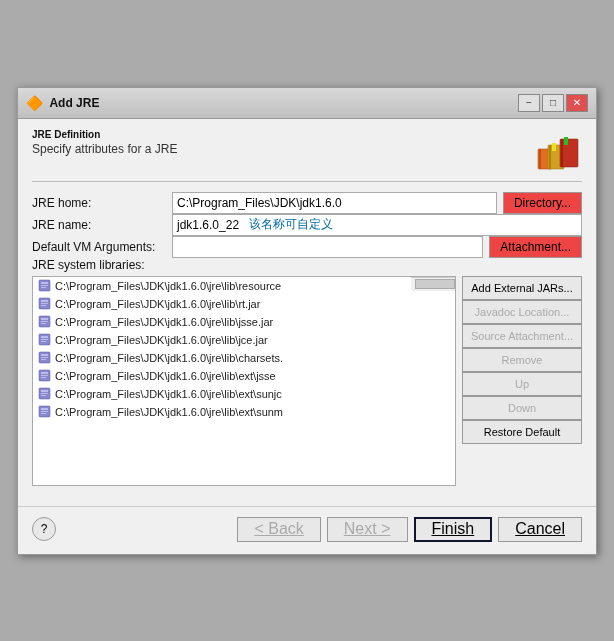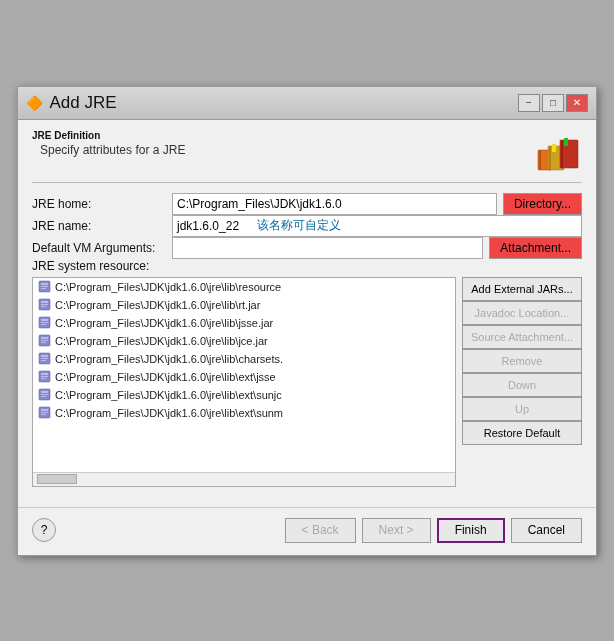--- a/index.html
+++ b/index.html
@@ -26,22 +26,22 @@
       align-items: center;
       justify-content: space-between;
       border-bottom: 1px solid #999;
     }
     .title-bar-left {
       display: flex;
       align-items: center;
       gap: 6px;
     }
     .title-bar-title {
-      font-size: 17px;
-      font-weight: normal;
+      font-size: 12px;
+      font-weight: bold;
       color: #111;
     }
     .title-bar-controls {
       display: flex;
       gap: 2px;
     }
     .tb-btn {
       width: 22px;
       height: 18px;
       background: #e0e0e0;
@@ -65,21 +65,20 @@
     }
     .header-text h2 {
       font-size: 10px;
       font-weight: bold;
       color: #111;
     }
     .header-text p {
       font-size: 12px;
       color: #333;
       margin-top: 2px;
-      margin-left: 8px;
     }
     .books-icon {
       width: 48px;
       height: 42px;
       position: relative;
     }
     .divider {
       border: none;
       border-top: 1px solid #bbb;
       margin-bottom: 10px;
@@ -102,21 +101,20 @@
       font-size: 12px;
       background: white;
     }
     .form-input.jre-name-row {
       display: flex;
       align-items: center;
       background: white;
       border: 1px solid #aaa;
       padding: 0 4px;
       height: 22px;
-      gap: 8px;
     }
     .jre-name-value {
       font-size: 12px;
     }
     .jre-name-hint {
       font-size: 12px;
       color: #0369a1;
       margin-left: 10px;
     }
     .form-button {
@@ -178,29 +176,30 @@
       align-items: center;
       padding: 10px 14px 12px;
       border-top: 1px solid #ccc;
       margin-top: 10px;
     }
     .nav-left { display: flex; align-items: center; }
     .nav-right { display: flex; gap: 6px; align-items: center; }
     .nav-btn {
       height: 25px;
       padding: 0 16px;
-      font-size: 12px;
+      font-size: 16px;
       background: #e8e8e8;
       border: 1px solid #999;
       cursor: pointer;
+      text-decoration: underline;
     }
     .nav-btn:disabled { color: #aaa; cursor: default; }
     .nav-btn.finish {
       background: #e8e8e8;
-      border: 2px solid #701a75;
+      border: 2px solid #0f172a;
       font-weight: normal;
     }
     .help-btn {
       width: 24px;
       height: 24px;
       border-radius: 50%;
       background: #e8e8e8;
       border: 1px solid #999;
       display: flex;
       align-items: center;
@@ -214,21 +213,20 @@
       background: #f0f0f0;
       border-top: 1px solid #ccc;
       display: flex;
       align-items: center;
     }
     .lib-list-wrapper {
       border: 1px solid #aaa;
       background: white;
       flex: 1;
       display: flex;
-      flex-direction: column;
       height: 210px;
     }
     .lib-list-inner {
       flex: 1;
       overflow: auto;
     }
   </style>
 </head>
 <body>
 
@@ -285,21 +283,21 @@
         <span class="jre-name-hint">该名称可自定义</span>
       </div>
     </div>
 
     <div class="form-row">
       <span class="form-label">Default VM Arguments:</span>
       <input type="text" class="form-input" value="" style="">
       <button class="form-button">Attachment...</button>
     </div>
 
-    <div class="section-label">JRE system resource:</div>
+    <div class="section-label">JRE system libraries:</div>
 
     <div class="libraries-area">
 
       <div class="lib-list-wrapper">
         <div class="lib-list-inner">
 
         <div class="lib-item">
               <span class="lib-icon">
       <svg width="13" height="13" viewBox="0 0 13 13">
         <rect x="1" y="1" width="11" height="11" rx="1" fill="#8888cc" stroke="#5555aa" stroke-width="0.5"></rect>
@@ -391,22 +389,22 @@
         <div class="horiz-scroll">
           <div style="width:40px;height:10px;background:#ccc;border:1px solid #aaa;margin-left:4px;"></div>
         </div>
       </div>
 
       <div class="lib-buttons">
         <button class="lib-btn">Add External JARs...</button>
         <button class="lib-btn" disabled="">Javadoc Location...</button>
         <button class="lib-btn" disabled="">Source Attachment...</button>
         <button class="lib-btn" disabled="">Remove</button>
+        <button class="lib-btn" disabled="">Up</button>
         <button class="lib-btn" disabled="">Down</button>
-        <button class="lib-btn" disabled="">Up</button>
         <button class="lib-btn">Restore Default</button>
       </div>
     </div>
   </div>
 
   <div class="nav-bar">
     <div class="nav-left">
       <button class="help-btn">?</button>
     </div>
     <div class="nav-right">

